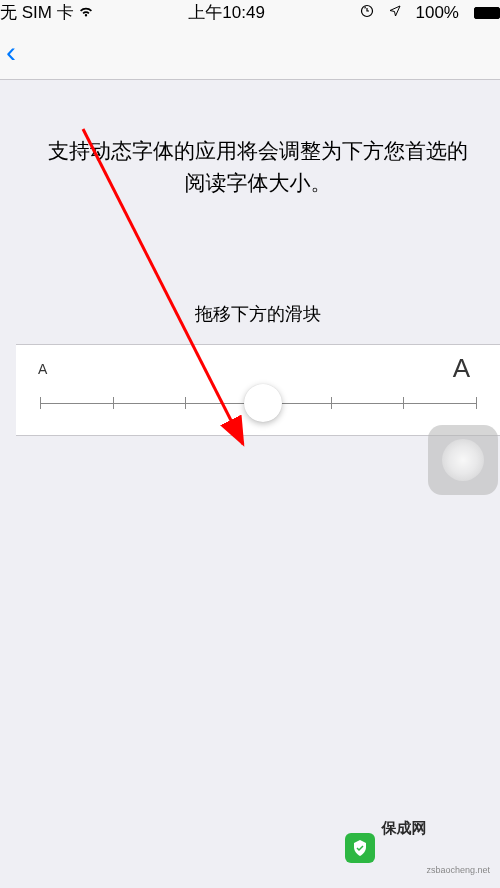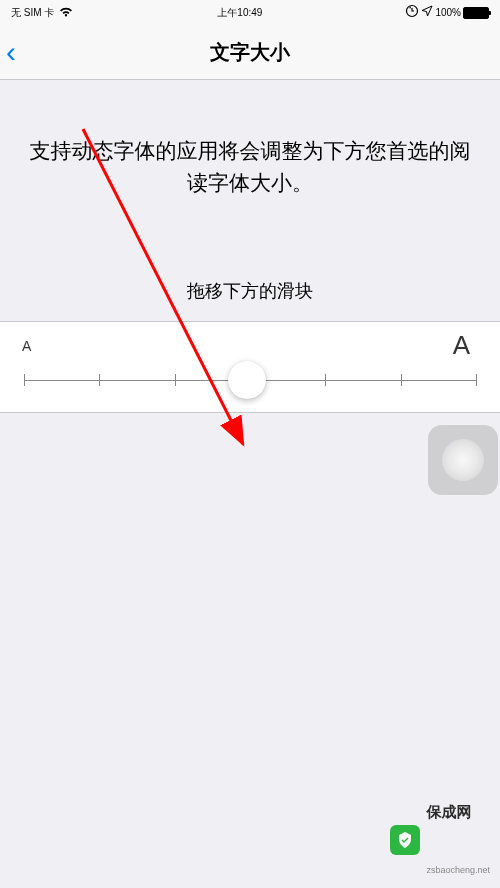--- a/index.html
+++ b/index.html
@@ -14,33 +14,33 @@
       background: #efeff4;
       position: relative;
       overflow: hidden;
     }
     .status-bar {
       height: 25px;
       background: #f8f8f8;
       display: flex;
       align-items: center;
       justify-content: space-between;
-      padding: 0 11px;
-      font-size: 10px;
+      padding: 0 0;
+      font-size: 17px;
       font-weight: 500;
     }
     .status-left {
       display: flex;
       align-items: center;
       gap: 4px;
     }
     .status-right {
       display: flex;
       align-items: center;
-      gap: 2px;
+      gap: 15px;
     }
     .wifi-icon {
       display: inline-block;
     }
     .battery-icon {
       display: inline-block;
       width: 26px;
       height: 12px;
       border: 1px solid #000;
       border-radius: 2px;
@@ -82,34 +82,35 @@
     .nav-title {
       position: absolute;
       left: 50%;
       transform: translateX(-50%);
       font-size: 20px;
       font-weight: 600;
       color: #000;
     }
     .content {
       padding-top: 55px;
+      padding-left: 16px;
     }
     .description {
       text-align: center;
       font-size: 21px;
       color: #000;
       padding: 0 24px;
       line-height: 1.5;
       font-weight: 400;
     }
     .slider-label {
       text-align: center;
       font-size: 18px;
       color: #000;
-      margin-top: 81px;
+      margin-top: 104px;
       margin-bottom: 18px;
     }
     .slider-panel {
       background: #fff;
       border-top: 1px solid #c8c7cc;
       border-bottom: 1px solid #c8c7cc;
       height: 92px;
       position: relative;
       padding: 0 20px;
     }
@@ -197,21 +198,21 @@
       background: #2db742;
       border-radius: 6px;
       display: flex;
       align-items: center;
       justify-content: center;
       color: #fff;
       font-size: 18px;
     }
     .wm-text {
       display: flex;
-      flex-direction: column;
+      flex-direction: row;
       line-height: 1.1;
     }
     .wm-main {
       font-size: 15px;
       font-weight: 600;
       color: #2a2a2a;
     }
     .wm-sub {
       font-size: 9px;
       color: #888;
@@ -252,21 +253,20 @@
     </span>
     <span>100%</span>
     <span class="battery-icon"></span>
   </div>
 </div>
 
 <div class="nav-bar">
   <div class="back-button">
     <span class="chevron-left">‹</span>
   </div>
-  <div class="nav-title">文字大小</div>
 </div>
 
 <div class="content">
   <div class="description">支持动态字体的应用将会调整为下方您首选的阅读字体大小。</div>
   <div class="slider-label">拖移下方的滑块</div>
 
   <div class="slider-panel">
     <div class="small-a">A</div>
     <div class="large-a">A</div>
     <div class="slider-track">

